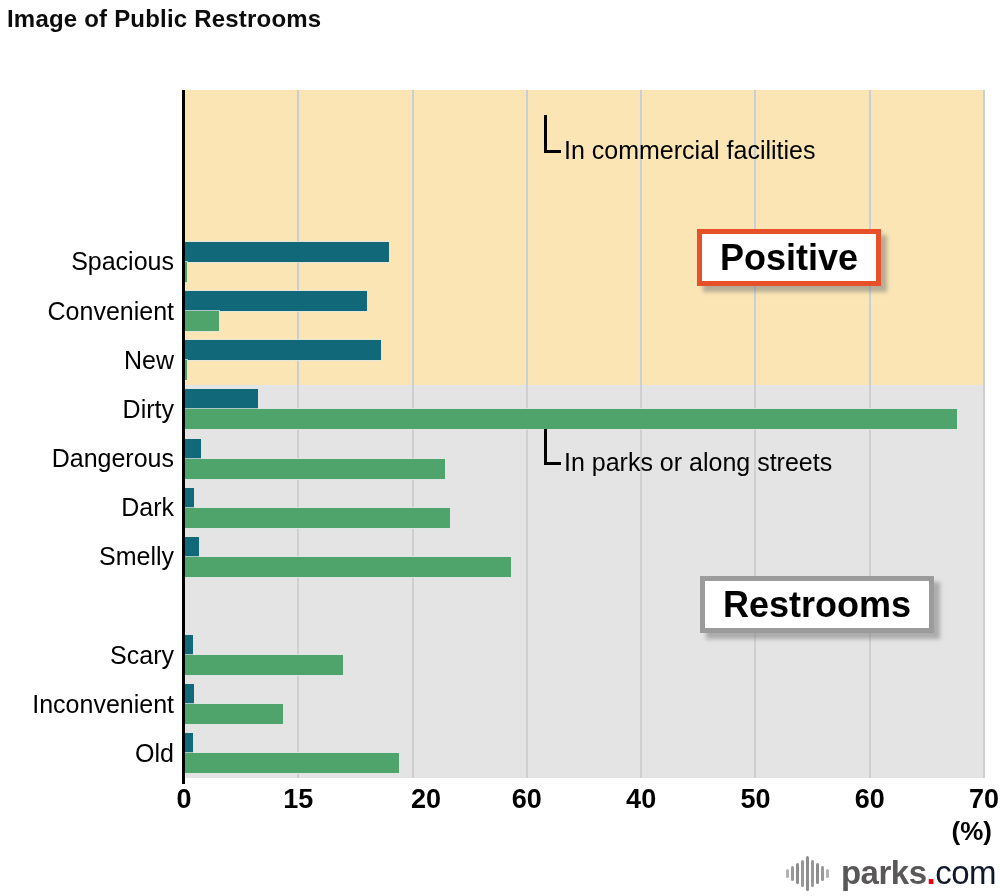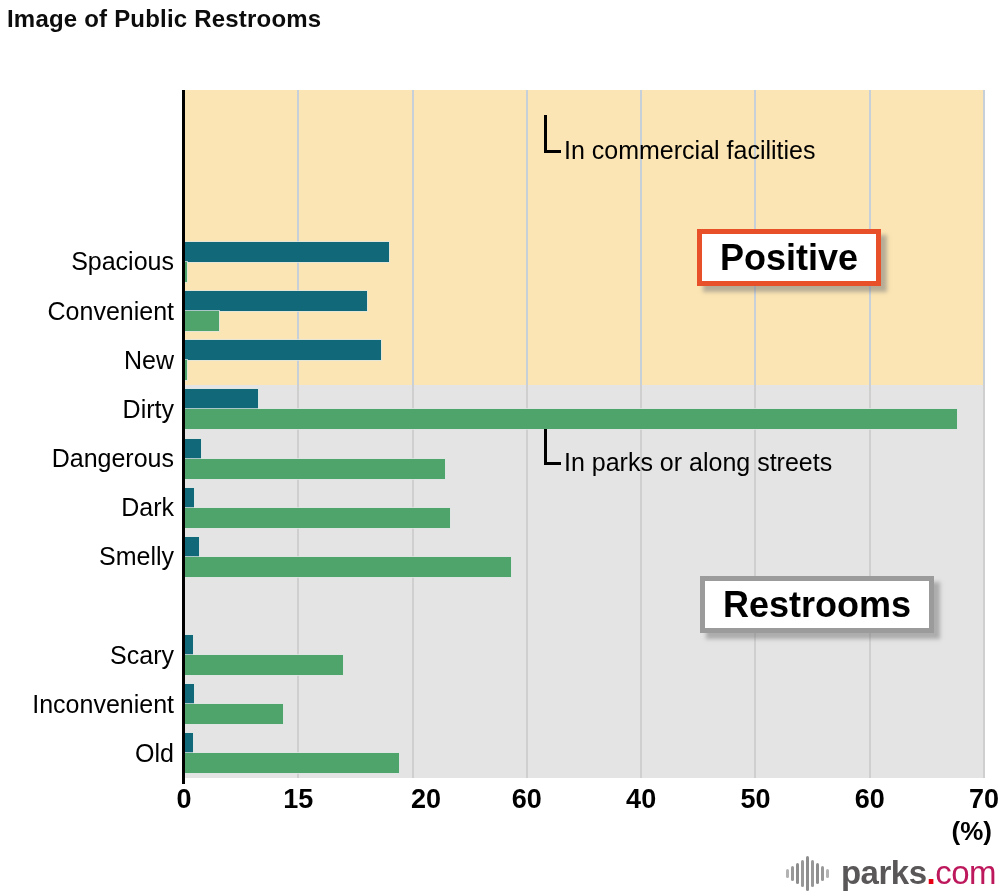--- a/index.html
+++ b/index.html
@@ -44,21 +44,21 @@
   .footer {
     position:absolute; left:5px; top:861px; font-size:23px; color:#000; white-space:nowrap;
   }
   .footer .site { font-style:italic; }
   .logo { position:absolute; right:4px; top:851px; display:flex; align-items:center; }
   .waveform { display:flex; align-items:center; margin-right:10px; height:44px; }
   .waveform span { display:inline-block; width:3px; margin-right:2px; border-radius:2px; }
   .logo-text { font-size:33px; letter-spacing:-0.5px; }
   .logo-name { font-weight:bold; color:#595757; }
   .logo-dot { font-weight:bold; color:#e60012; }
-  .logo-tld { font-weight:normal; color:#be185d;margin-top:44px; }
+  .logo-tld { font-weight:normal; color:#0f172a;margin-top:44px; }
 </style>
 </head>
 <body>
 
 <div class="canvas">
 
   <div class="title">Image of Public Restrooms</div>
 
   <div class="plot">
     <div class="section" id="section-positive" style="top: 0px; height: 294.857px; background: rgb(251, 229, 180);">

